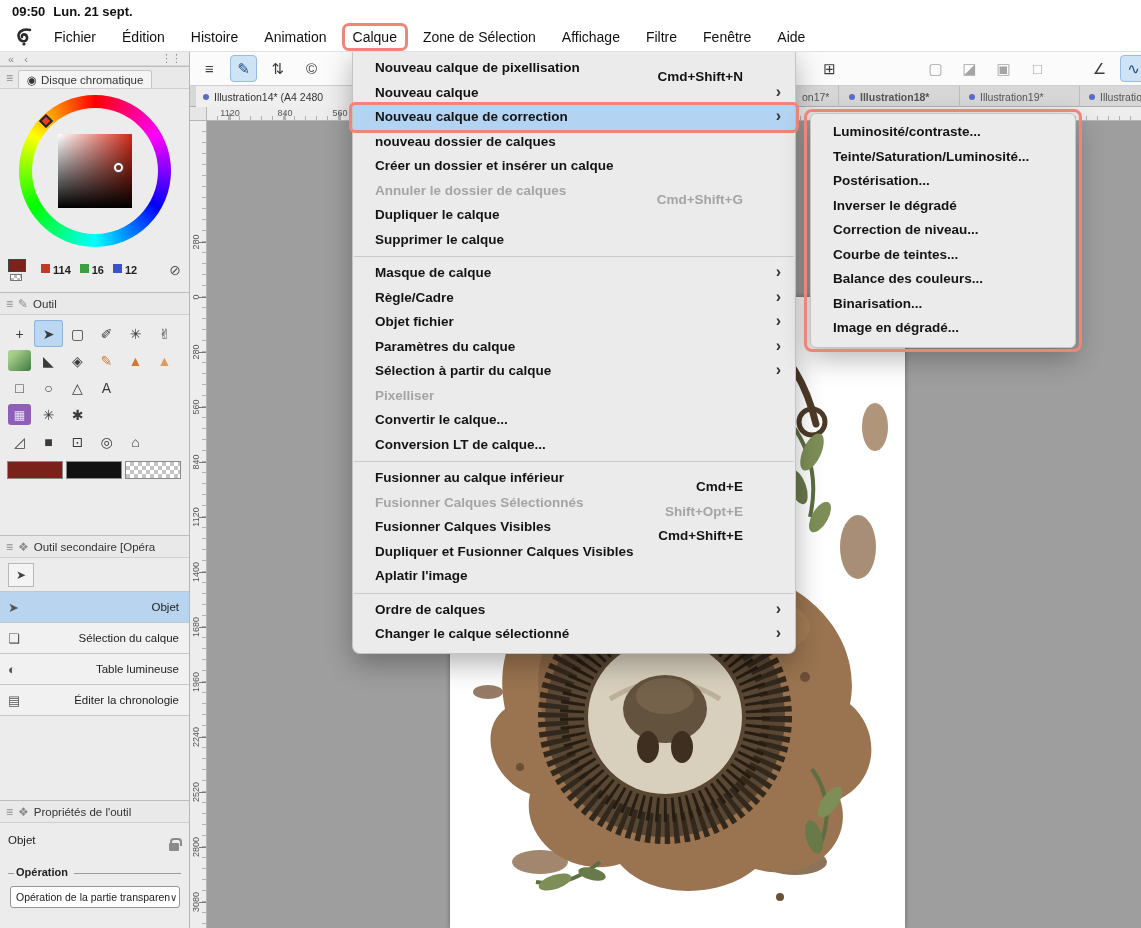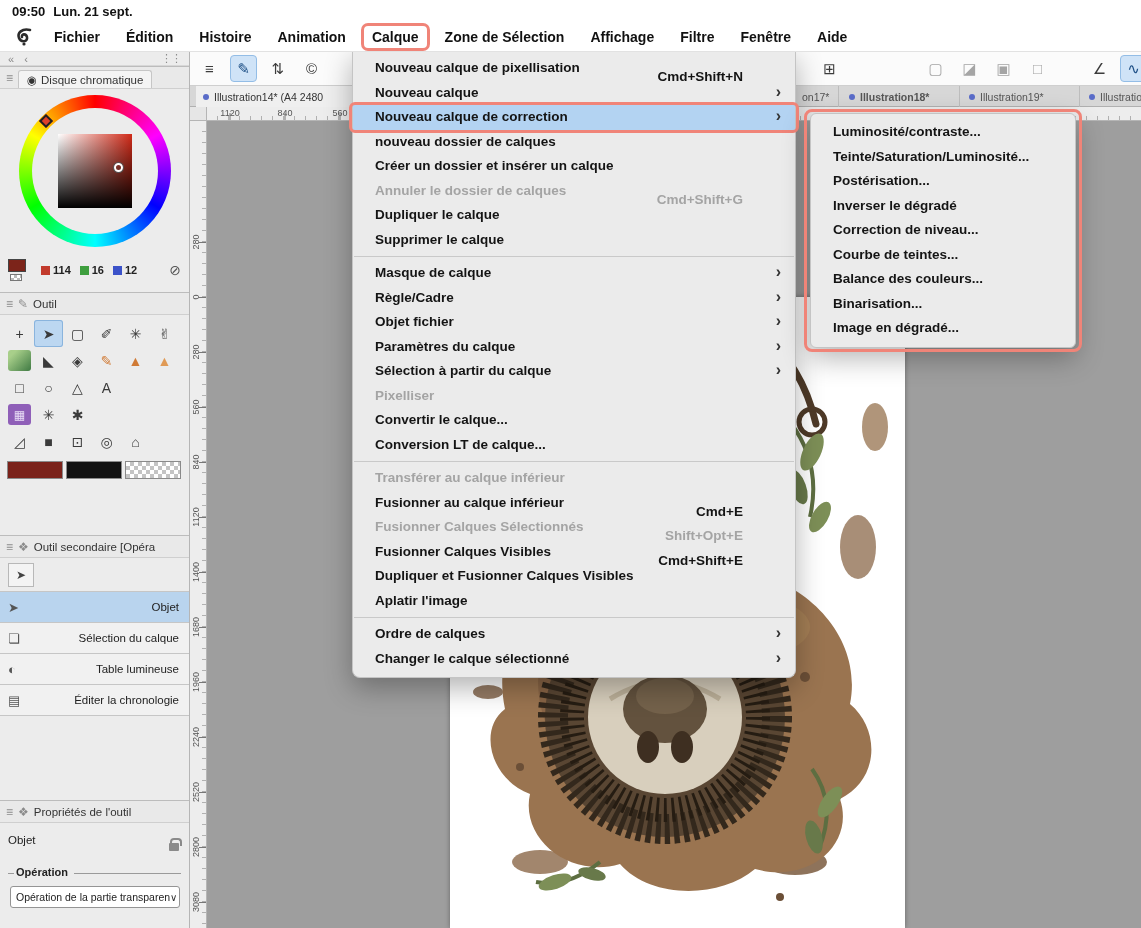--- a/index.html
+++ b/index.html
@@ -7,21 +7,21 @@
     font-family:"Liberation Sans","DejaVu Sans",sans-serif;-webkit-font-smoothing:antialiased}
   .screen{position:relative;width:1141px;height:928px;background:#7dd3fc;overflow:hidden}
 
   
   .statusbar{position:absolute;left:0;top:0;width:100%;height:22px;background:#fff;
     font-size:13px;font-weight:bold;color:#111;display:flex;align-items:center;gap:8px;padding-left:12px}
   .menubar{position:absolute;left:0;top:22px;width:100%;height:30px;background:#fff;z-index:40;
     display:flex;align-items:center;border-bottom:1px solid #e2e2e2}
   .appicon{width:30px;height:24px;margin-left:10px;display:flex;align-items:center;justify-content:center}
   .menubar-items{display:flex;gap:26px;margin-left:14px}
-  .mb-item{position:relative;font-size:14px;font-weight:700;color:#111;white-space:nowrap;cursor:default}
+  .mb-item{position:relative;font-size:14px;font-weight:400;color:#111;white-space:nowrap;cursor:default}
   .anno-inline{position:absolute;inset:-6px -11px;border:3px solid #f08478;border-radius:7px;pointer-events:none}
 
   
   .toolbar{position:absolute;left:190px;right:0;top:52px;height:34px;background:#fbfbfb;border-bottom:1px solid #cfcfcf}
   .tb-group{position:absolute;top:3px;display:flex;gap:7px}
   .tb-icon{width:27px;height:27px;display:flex;align-items:center;justify-content:center;
     font-size:15px;color:#3c3c3c;border-radius:4px;border:1px solid transparent}
   .tb-icon.sel{background:#cfe3f7;border-color:#93bde6;color:#1d4f85}
   .tb-icon.mut{color:#a5a5a5}
 
@@ -76,21 +76,21 @@
   .sv-marker{position:absolute;left:114px;top:74px;width:9px;height:9px;border-radius:50%;
     border:2px solid #fff;box-shadow:0 0 0 1px #555}
   .color-row{display:flex;align-items:center;padding:2px 8px 0;gap:7px}
   .fgbg{position:relative;width:26px;height:22px;flex:none}
   .fg{position:absolute;left:0;top:0;width:18px;height:13px;background:#7c241a;border:1px solid #444}
   .trchip{position:absolute;left:2px;top:15px;width:12px;height:7px;border:1px solid #777;background:#fff;
     background-image:linear-gradient(45deg,#bbb 25%,transparent 25%,transparent 75%,#bbb 75%),
       linear-gradient(45deg,#bbb 25%,transparent 25%,transparent 75%,#bbb 75%);
     background-size:6px 6px;background-position:0 0,3px 3px}
   .rgb-values{display:flex;gap:9px}
-  .rgb-item{display:flex;align-items:center;gap:3px}
+  .rgb-item{display:flex;align-items:flex-start;gap:3px}
   .rgb-chip{width:9px;height:9px;display:inline-block}
   .rgb-val{font-size:11px;font-weight:bold;color:#222}
   .nocolor{margin-left:auto;font-size:14px;color:#555}
 
   .tool-panel{top:240px;height:243px}
   .tool-grid{padding:5px 5px 0}
   .tool-row{display:flex}
   .tool-cell{width:29px;height:27px;display:flex;align-items:center;justify-content:center;
     font-size:14px;color:#3a3a3a;border-radius:3px}
   .tool-cell.sel{background:#bcd7f1;box-shadow:inset 0 0 0 1px #8ab4dd}
@@ -451,21 +451,20 @@
       <div class="m-sep"></div>
       <div class="m-item"><span class="m-label">Masque de calque</span><span class="m-arrow">›</span></div>
       <div class="m-item"><span class="m-label">Règle/Cadre</span><span class="m-arrow">›</span></div>
       <div class="m-item"><span class="m-label">Objet fichier</span><span class="m-arrow">›</span></div>
       <div class="m-item"><span class="m-label">Paramètres du calque</span><span class="m-arrow">›</span></div>
       <div class="m-item"><span class="m-label">Sélection à partir du calque</span><span class="m-arrow">›</span></div>
       <div class="m-item dis"><span class="m-label">Pixelliser</span></div>
       <div class="m-item"><span class="m-label">Convertir le calque...</span></div>
       <div class="m-item"><span class="m-label">Conversion LT de calque...</span></div>
       <div class="m-sep"></div>
-      <div class="m-item dis"><span class="m-label">Transférer au calque inférieur</span></div>
       <div class="m-item"><span class="m-label">Fusionner au calque inférieur</span><span class="m-sc">Cmd+E</span></div>
       <div class="m-item dis"><span class="m-label">Fusionner Calques Sélectionnés</span><span class="m-sc">Shift+Opt+E</span></div>
       <div class="m-item"><span class="m-label">Fusionner Calques Visibles</span><span class="m-sc">Cmd+Shift+E</span></div>
       <div class="m-item"><span class="m-label">Dupliquer et Fusionner Calques Visibles</span></div>
       <div class="m-item"><span class="m-label">Aplatir l'image</span></div>
       <div class="m-sep"></div>
       <div class="m-item"><span class="m-label">Ordre de calques</span><span class="m-arrow">›</span></div>
       <div class="m-item"><span class="m-label">Changer le calque sélectionné</span><span class="m-arrow">›</span></div>
     </div>
 

